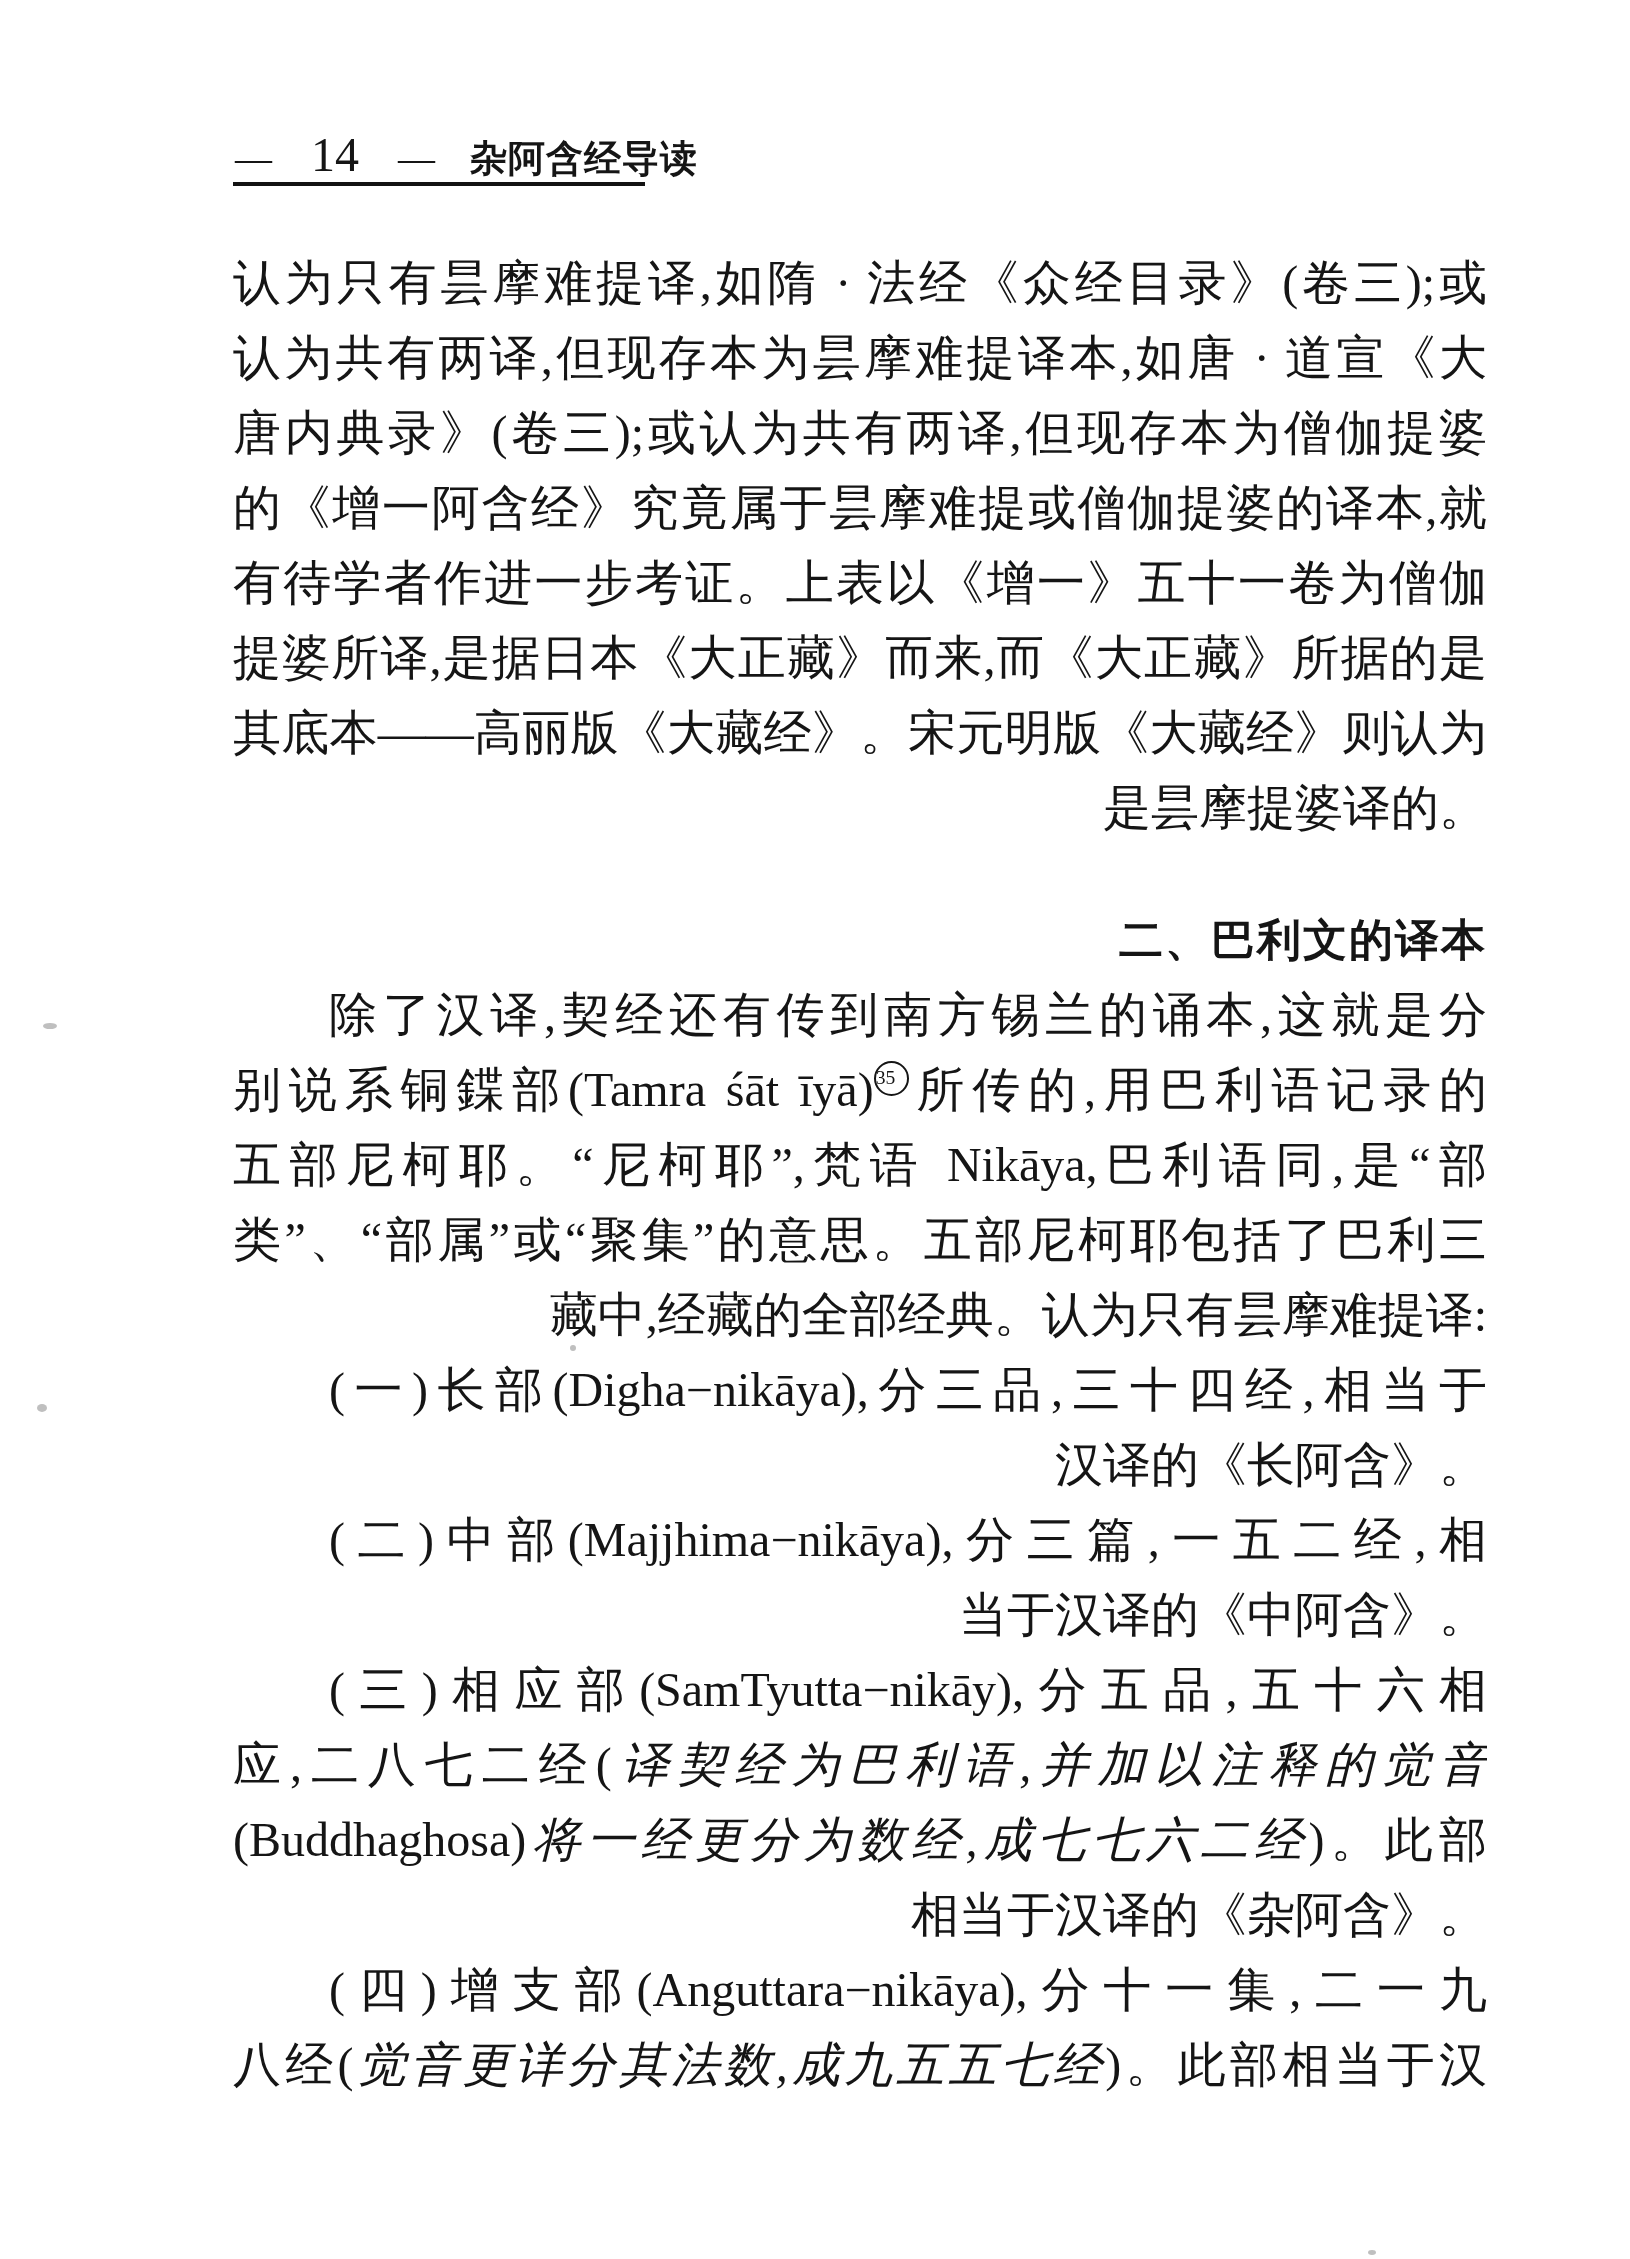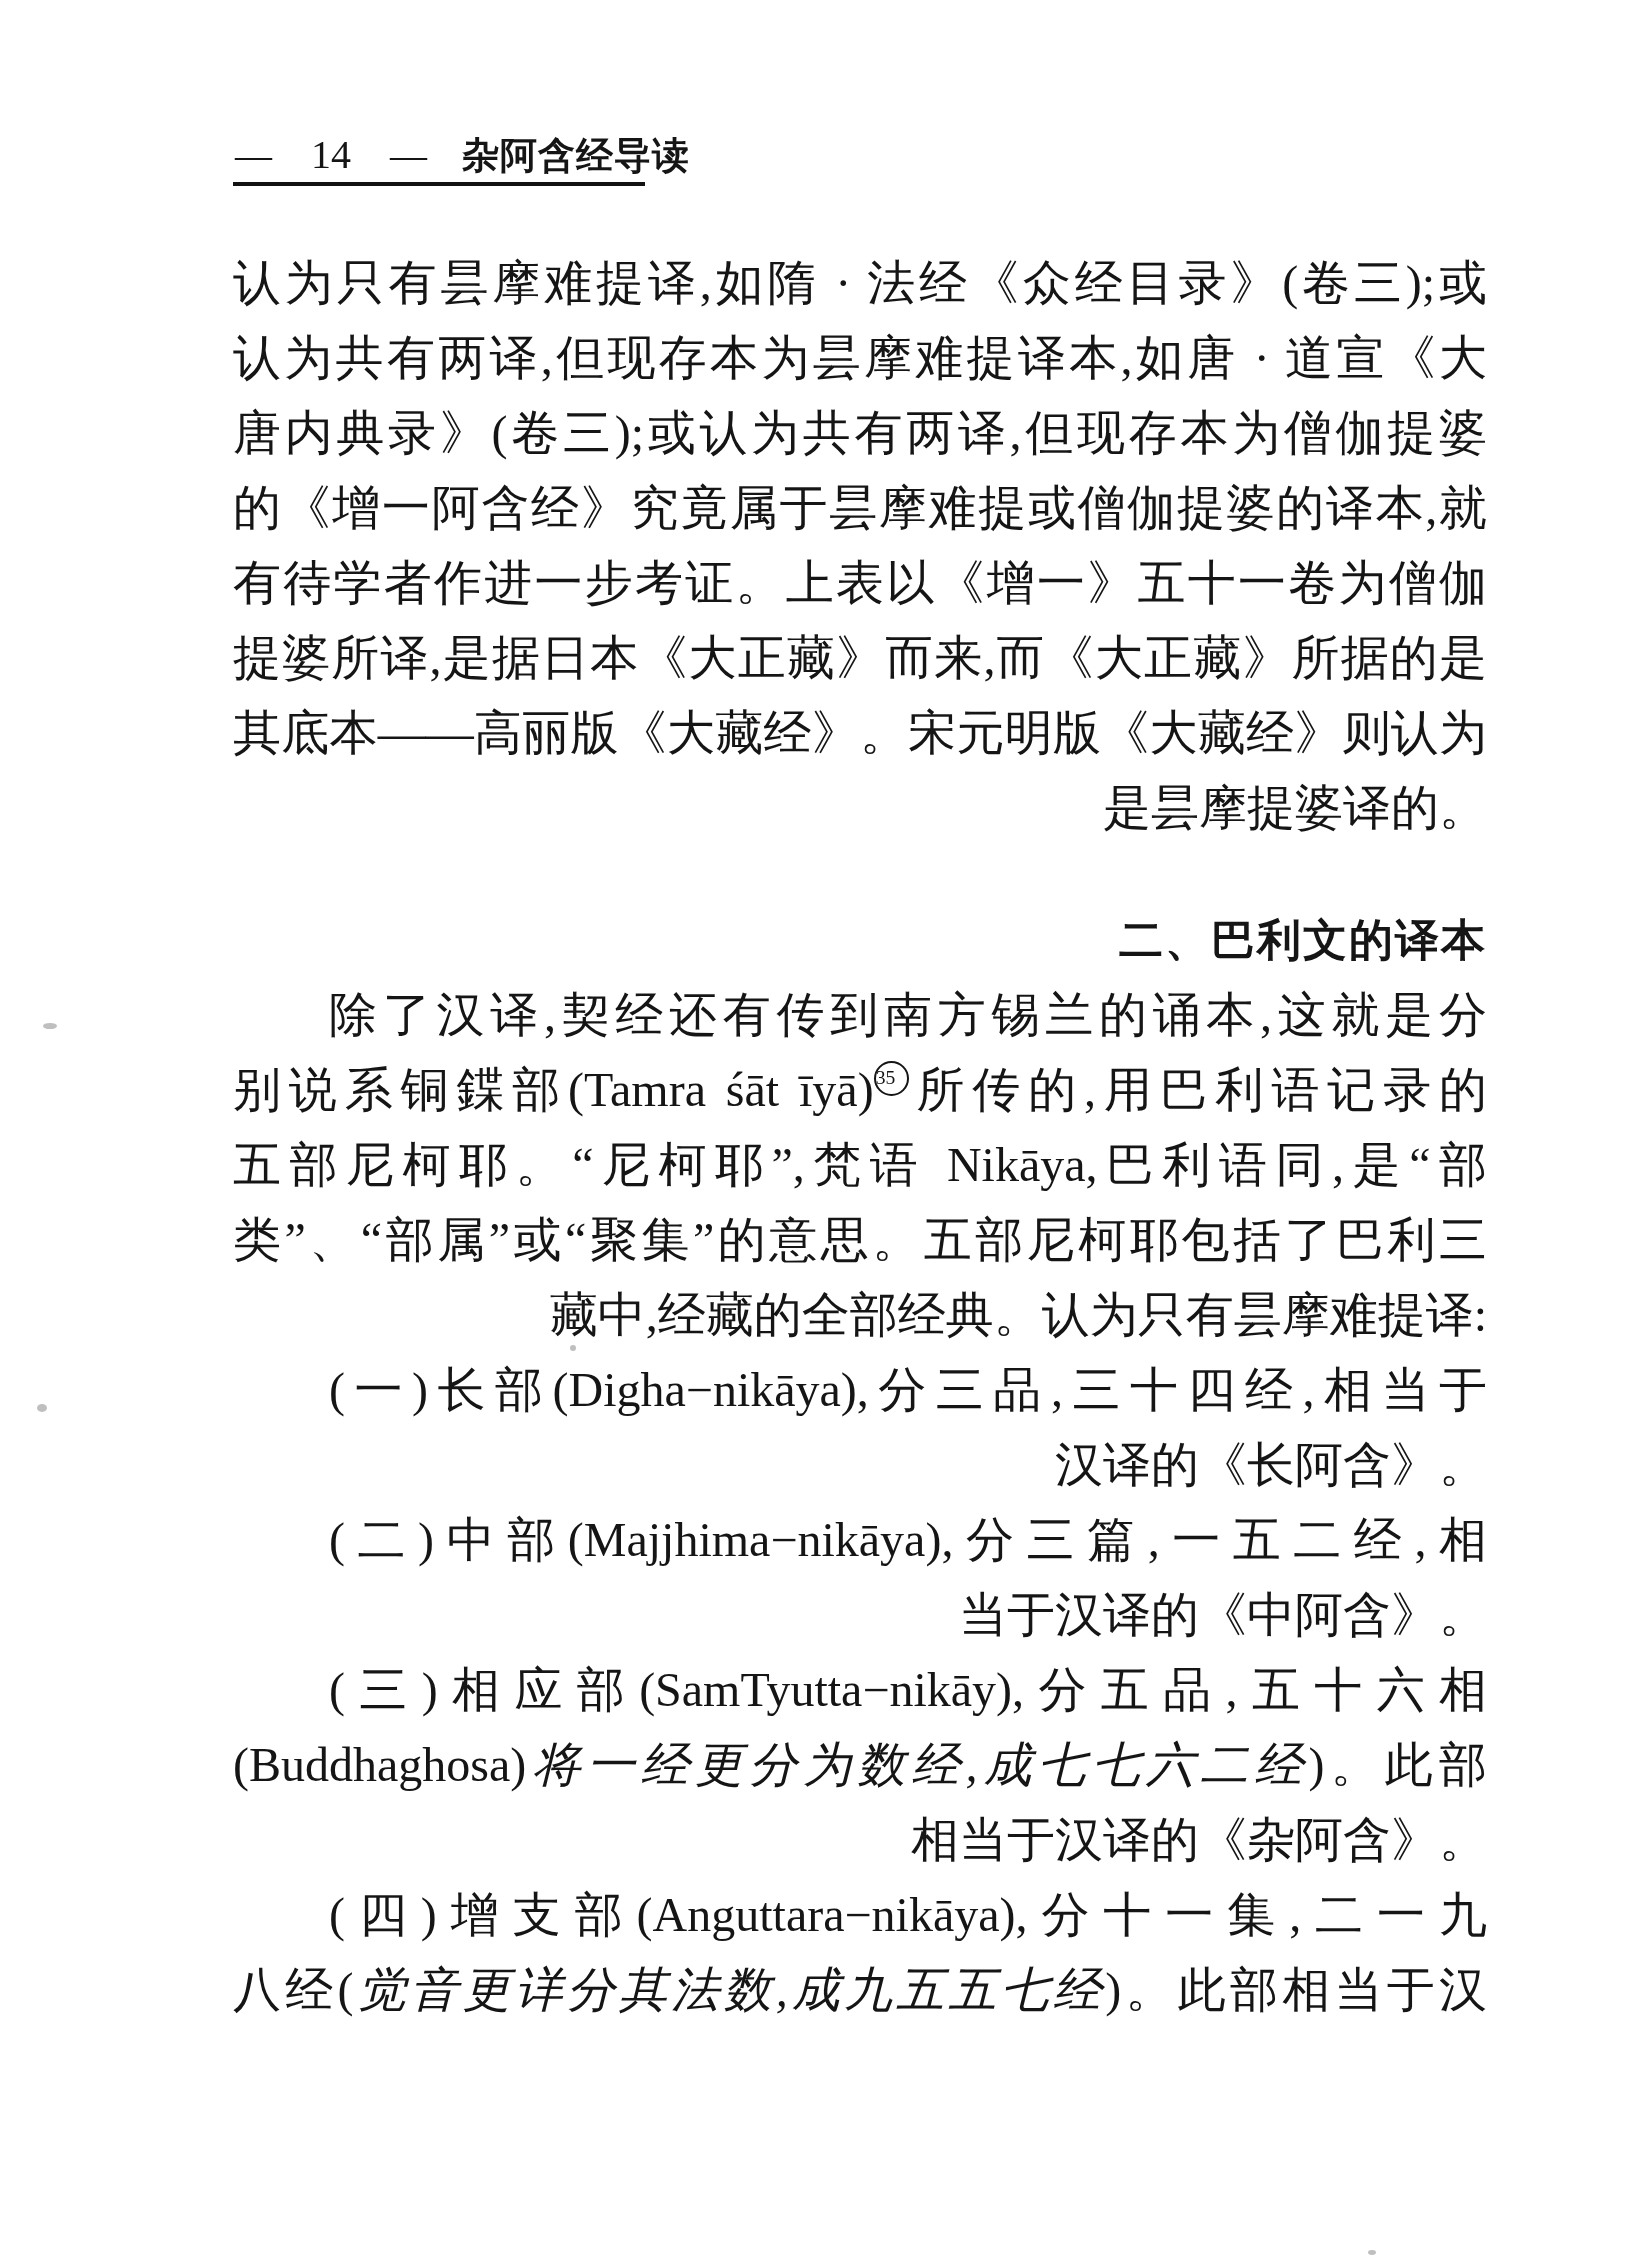--- a/index.html
+++ b/index.html
@@ -13,21 +13,21 @@
     overflow:hidden;
   }
   
   .header-row{
     position:absolute;left:235px;top:133px;
     display:flex;align-items:baseline;
     font-size:37px;line-height:43px;
     white-space:nowrap;
   }
   .header-row .dash{letter-spacing:0;}
-  .header-row .pagenum{margin:0 39px;font-size:40px;}
+  .header-row .pagenum{margin:0 39px;font-size:48px;}
   .header-row .booktitle{margin-left:35px;font-weight:bold;letter-spacing:1px;}
   .header-rule{
     position:absolute;left:233px;top:182px;
     width:412px;height:3.9px;background:#121212;
   }
   
   .page-body{
     position:absolute;left:233px;top:245px;width:1254px;
   }
   .line{
@@ -87,20 +87,21 @@
       <div class="line indent just"><span class="seg-n">除了汉译,契经还有传到南方锡兰的诵本,这就是分</span></div>
       <div class="line just"><span class="seg-n">别说系铜鍱部(Tamra śāt īyā)</span><span class="seg-sup">35</span><span class="seg-n">所传的,用巴利语记录的</span></div>
       <div class="line just"><span class="seg-n">五部尼柯耶。“尼柯耶”,梵语 Nikāya,巴利语同,是“部</span></div>
       <div class="line just"><span class="seg-n">类”、“部属”或“聚集”的意思。五部尼柯耶包括了巴利三</span></div>
       <div class="line left"><span class="seg-n">藏中,经藏的全部经典。认为只有昙摩难提译:</span></div>
       <div class="line indent just"><span class="seg-n">(一)长部(Digha−nikāya),分三品,三十四经,相当于</span></div>
       <div class="line left"><span class="seg-n">汉译的《长阿含》。</span></div>
       <div class="line indent just"><span class="seg-n">(二)中部(Majjhima−nikāya),分三篇,一五二经,相</span></div>
       <div class="line left"><span class="seg-n">当于汉译的《中阿含》。</span></div>
       <div class="line indent just"><span class="seg-n">(三)相应部(SamTyutta−nikāy),分五品,五十六相</span></div>
+      <div class="line just"><span class="seg-n">应,二八七二经(</span><span class="seg-k">译契经为巴利语,并加以注释的觉音</span></div>
       <div class="line just"><span class="seg-n">(Buddhaghosa)</span><span class="seg-k">将一经更分为数经,成七七六二经</span><span class="seg-n">)。此部</span></div>
       <div class="line left"><span class="seg-n">相当于汉译的《杂阿含》。</span></div>
       <div class="line indent just"><span class="seg-n">(四)增支部(Anguttara−nikāya),分十一集,二一九</span></div>
       <div class="line just"><span class="seg-n">八经(</span><span class="seg-k">觉音更详分其法数,成九五五七经</span><span class="seg-n">)。此部相当于汉</span></div>
     </div>
 
   <div class="speck s1"></div>
   <div class="speck s2"></div>
   <div class="speck s3"></div>
   <div class="speck s4"></div>

